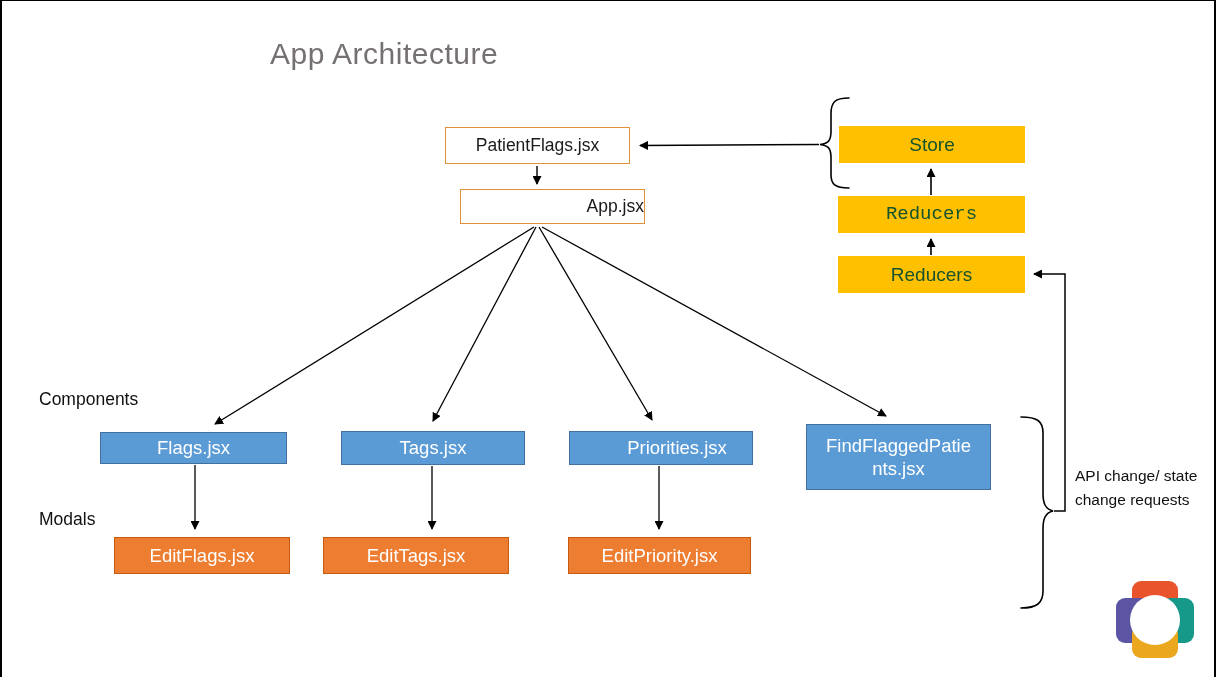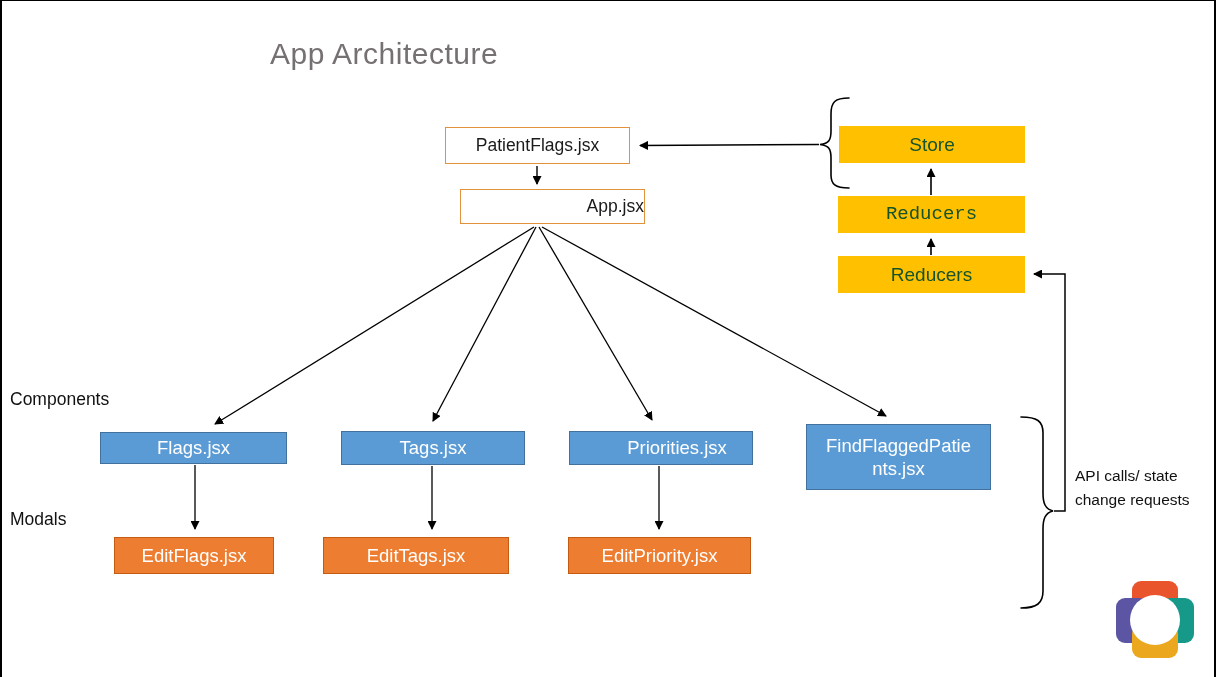--- a/index.html
+++ b/index.html
@@ -31,25 +31,25 @@
   
   .n-patientflags{left:443px;top:126px;width:185px;height:37px;}
   .n-app{left:458px;top:188px;width:185px;height:35px;justify-content:flex-end;}
   .n-store{left:837px;top:125px;width:186px;height:37px;}
   .n-reducers{left:836px;top:195px;width:187px;height:37px;font-family:Liberation Mono, monospace;}
   .n-actions{left:836px;top:255px;width:187px;height:37px;}
   .n-flags{left:98px;top:431px;width:187px;height:32px;text-align:right;}
   .n-tags{left:339px;top:430px;width:184px;height:34px;}
   .n-priorities{left:567px;top:430px;width:184px;height:34px;padding-left:32px;}
   .n-findflagged{left:804px;top:423px;width:185px;height:66px;flex-direction:column;}
-  .n-editflags{left:112px;top:536px;width:160px;height:37px;}
+  .n-editflags{left:112px;top:536px;width:176px;height:37px;}
   .n-edittags{left:321px;top:536px;width:186px;height:37px;}
   .n-editpriority{left:566px;top:536px;width:183px;height:37px;}
 
-  .section-label{position:absolute;color:#111;font-size:17.5px;z-index:2;}
+  .section-label{position:absolute;color:#111;font-size:17.5px;z-index:2;margin-left:29px;}
   .l-components{left:8px;top:388px;}
   .l-modals{left:8px;top:508px;}
 
   .annotation{
     position:absolute;left:1073px;top:463px;width:140px;
     color:#111;font-size:15.5px;line-height:24px;z-index:2;
   }
 
   
   .logo{position:absolute;left:1114px;top:580px;width:78px;height:78px;z-index:2;}
@@ -136,21 +136,21 @@
     <span>EditTags.jsx</span>
   </div>
   <div class="node orange n-editpriority">
     <span>EditPriority.jsx</span>
   </div>
 
   <div class="section-label l-components">Components</div>
   <div class="section-label l-modals">Modals</div>
 
   <div class="annotation">
-    <div>API calls/ state</div>
+    <div>API change/ state</div>
     <div>change requests</div>
   </div>
 
   <div class="logo">
     <div class="petal top"></div>
     <div class="petal left"></div>
     <div class="petal right"></div>
     <div class="petal bottom"></div>
     <div class="logo-center"></div>
   </div>

